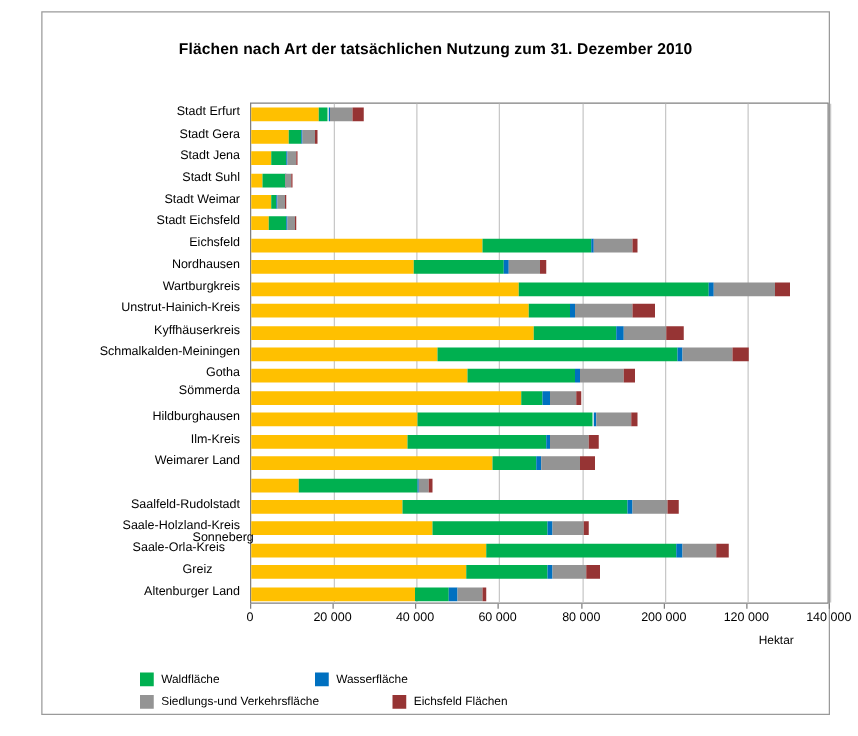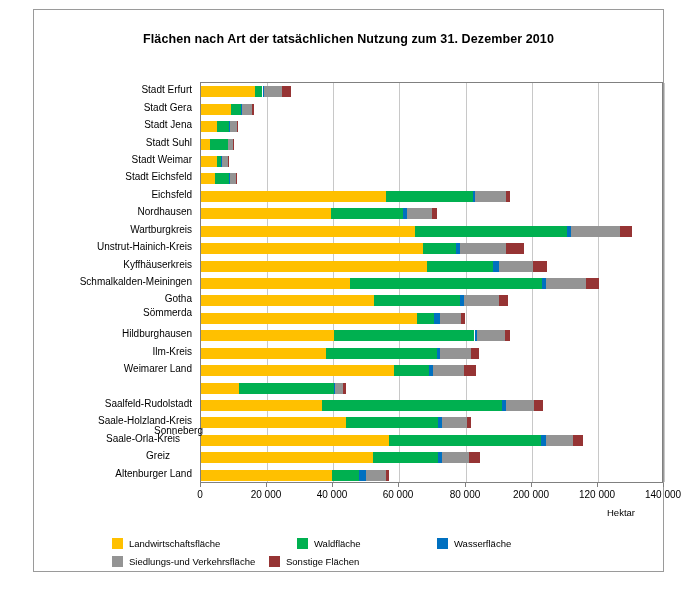--- a/index.html
+++ b/index.html
@@ -297,41 +297,37 @@
           <div class="seg" style="left: 157.751px; width: 7.27571px; background: rgb(0, 112, 192);"></div>
           <div class="seg" style="left: 165.026px; width: 20.1736px; background: rgb(148, 148, 148);"></div>
           <div class="seg" style="left: 185.2px; width: 2.315px; background: rgb(150, 52, 52);"></div>
         </div>
       </div>
 
     <div id="xaxis-title" style="left: 573px; top: 497px;">Hektar</div>
 
     <div id="legend">
       <div class="legend-row">
-        <div class="legend-item" style="width:185px">
-          <span class="legend-swatch" style="background:#FFC000"></span>
-          <span class="legend-label">Landwirtschaftsfläche</span>
-        </div>
         <div class="legend-item" style="width:140px">
           <span class="legend-swatch" style="background:#00B050"></span>
           <span class="legend-label">Waldfläche</span>
         </div>
         <div class="legend-item">
           <span class="legend-swatch" style="background:#0070C0"></span>
           <span class="legend-label">Wasserfläche</span>
         </div>
       </div>
       <div class="legend-row">
-        <div class="legend-item" style="width:157px">
+        <div class="legend-item" style="width:202px">
           <span class="legend-swatch" style="background:#949494"></span>
           <span class="legend-label">Siedlungs-und Verkehrsfläche</span>
         </div>
         <div class="legend-item">
           <span class="legend-swatch" style="background:#963434"></span>
-          <span class="legend-label">Sonstige Flächen</span>
+          <span class="legend-label">Eichsfeld Flächen</span>
         </div>
       </div>
     </div>
 
   <div class="cat-label" style="top: 74.2174px; right: 471px;">Stadt Erfurt</div>
       <div class="cat-label" style="top: 91.6522px; right: 471px;">Stadt Gera</div>
       <div class="cat-label" style="top: 109.087px; right: 471px;">Stadt Jena</div>
       <div class="cat-label" style="top: 126.522px; right: 471px;">Stadt Suhl</div>
       <div class="cat-label" style="top: 143.957px; right: 471px;">Stadt Weimar</div>
       <div class="cat-label" style="top: 161.391px; right: 471px;">Stadt Eichsfeld</div>

